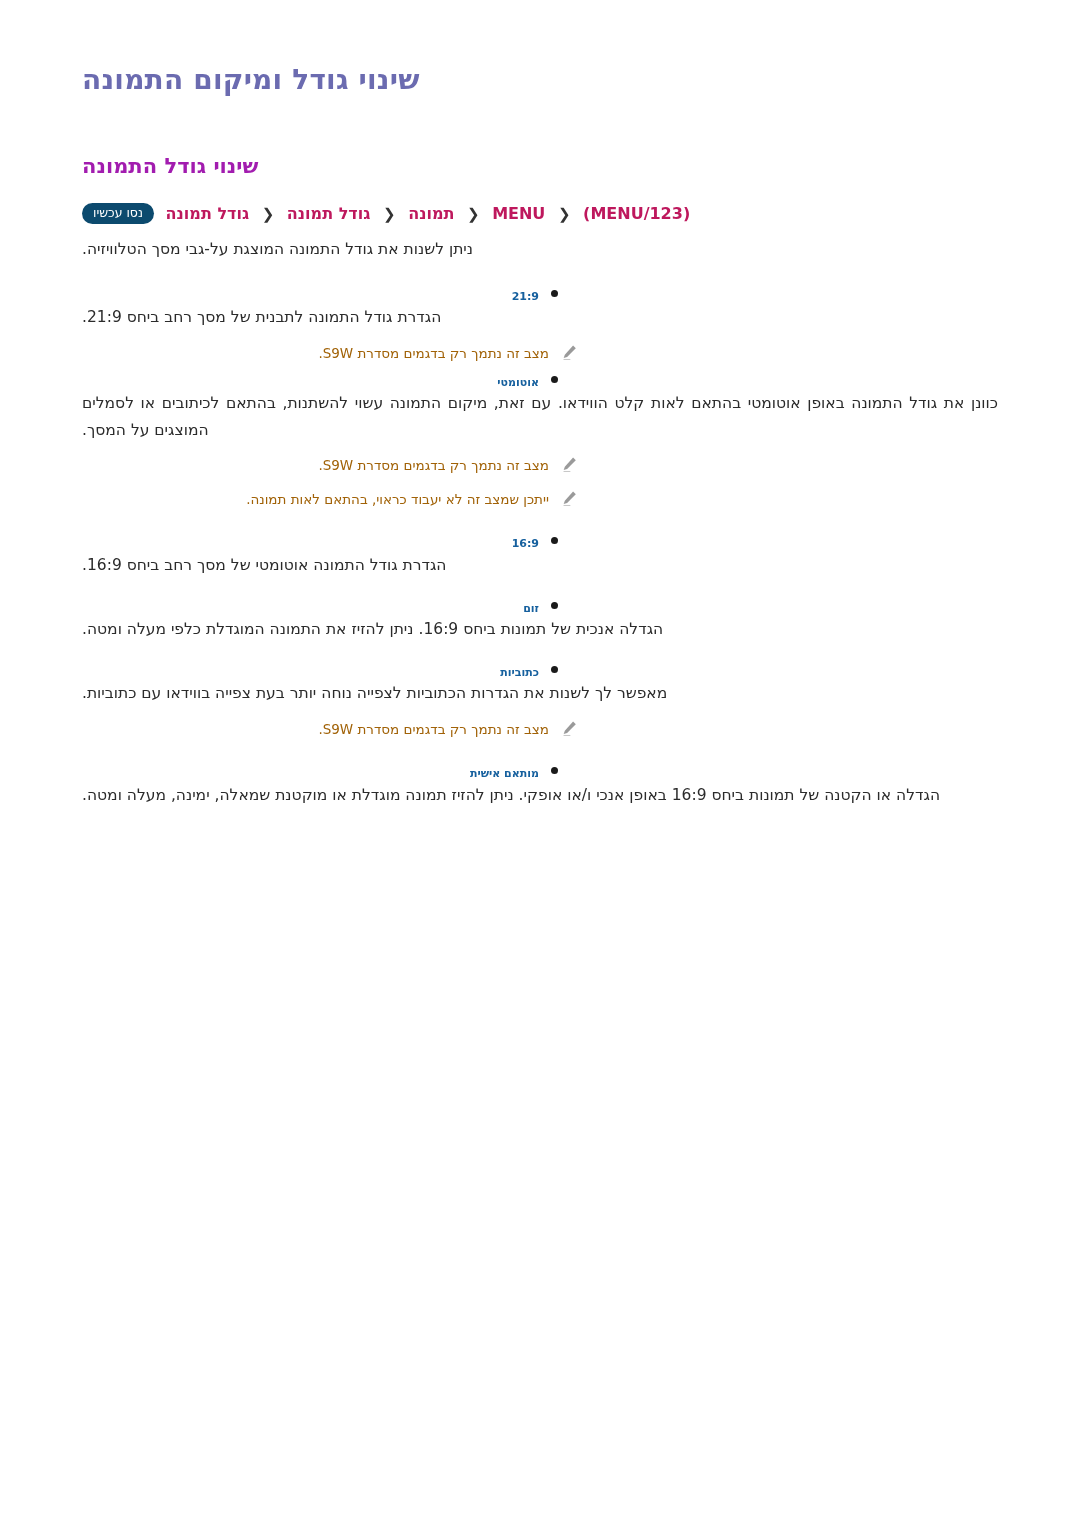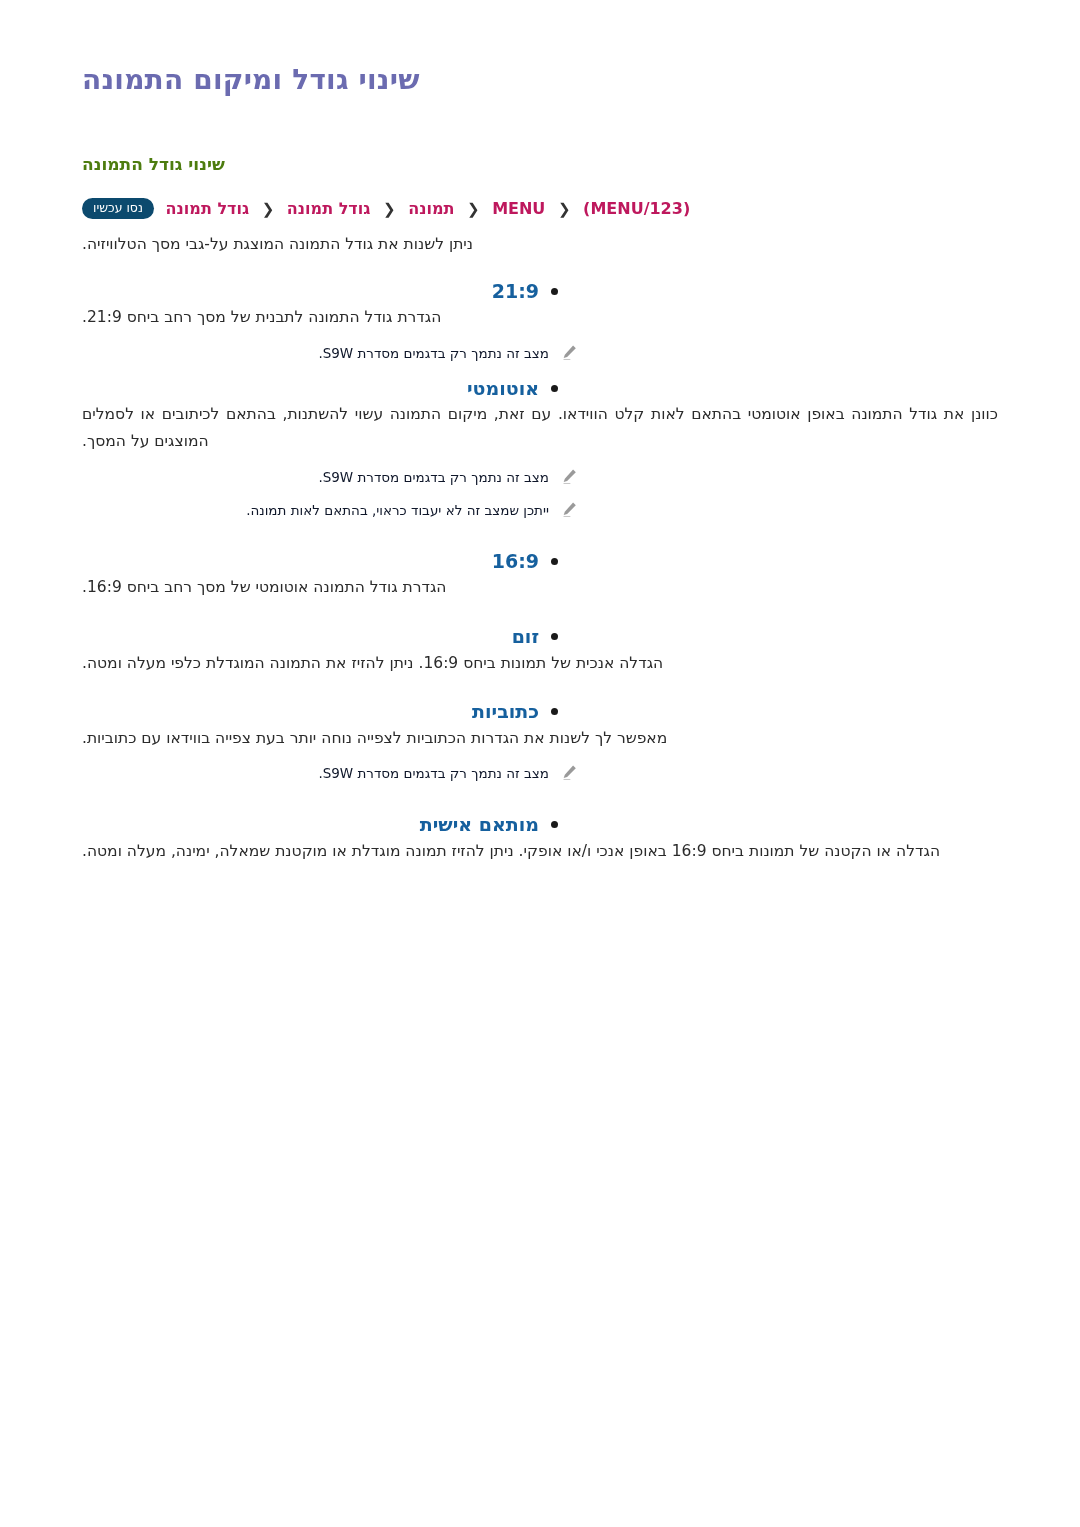--- a/index.html
+++ b/index.html
@@ -35,23 +35,23 @@
     font-weight: bold;
     color: #6b6bb0;
     text-align: left;
     letter-spacing: 0.2px;
     margin: 0 0 56px 0;
     line-height: 1.25;
   }
 
   
   .section-title {
-    font-size: 17px;
-    font-weight: bold;
-    color: #4d7c0f;
+    font-size: 21px;
+    font-weight: bold;
+    color: #a21caf;
     text-align: left;
     margin: 0 0 22px 0;
     line-height: 1.3;
   }
 
   
   .breadcrumb {
     text-align: left;
     font-size: 16px;
     font-weight: bold;
@@ -91,35 +91,35 @@
   .para {
     font-size: 15.5px;
     color: #2b2b2b;
     line-height: 1.72;
     text-align: justify;
     text-align-last: left;
     margin: 0 0 4px 0;
     direction: rtl;
   }
   .para-intro {
-    margin-bottom: 20px;
+    margin-bottom: 26px;
   }
   .bullet-dot {
     width: 7px;
     height: 7px;
     border-radius: 50%;
     background: #1a1a1a;
     display: inline-block;
     margin-left: 12px;
     flex: 0 0 auto;
     position: relative;
     top: -3px;
   }
   .bullet-label {
-    font-size: 19px;
+    font-size: 11px;
     font-weight: bold;
     color: #16609e;
     line-height: 1.4;
     white-space: nowrap;
   }
   .bullet-body {
     margin: 0 0 2px 0;
   }
 
   
@@ -134,21 +134,21 @@
     flex: 0 0 auto;
     width: 17px;
     height: 17px;
     margin-left: 12px;
     position: relative;
     top: 1px;
   }
   .note-icon svg { display: block; }
   .note-text {
     font-size: 13.5px;
-    color: #0f172a;
+    color: #a16207;
     line-height: 1.6;
     text-align: right;
     flex: 1 1 auto;
     direction: rtl;
   }
 
   
   .opt-head {
     width: 100%;
   }

